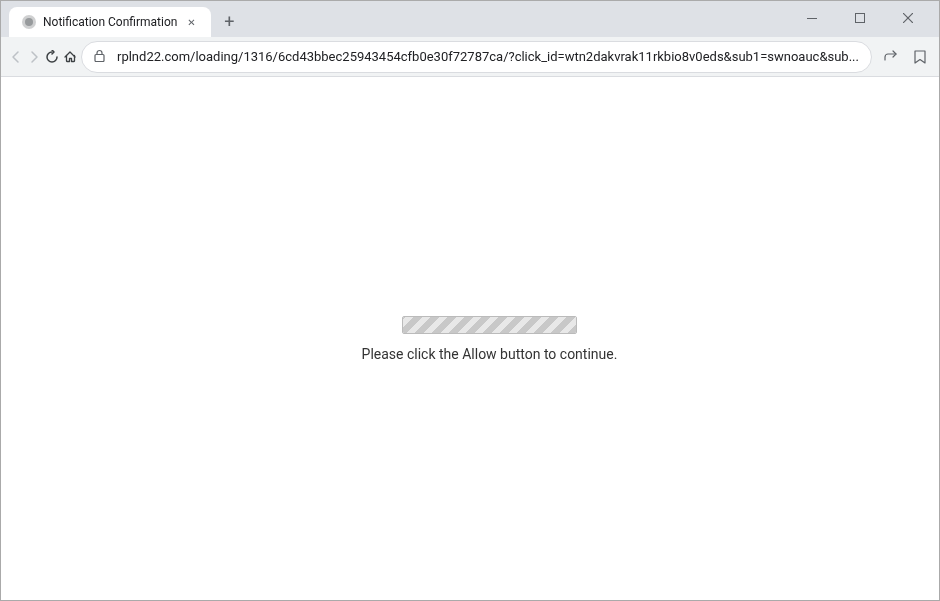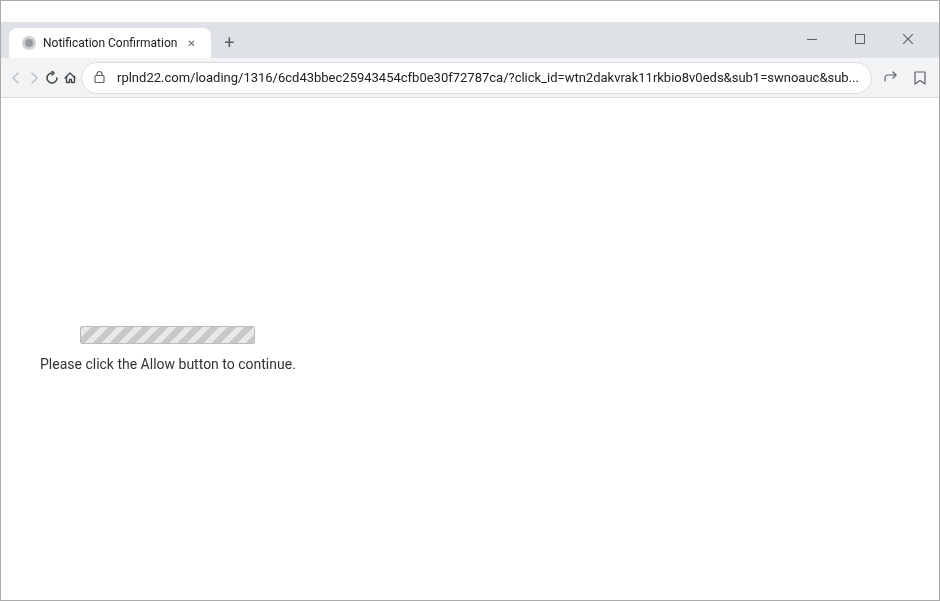--- a/index.html
+++ b/index.html
@@ -29,21 +29,20 @@
 
     
     .title-bar {
       background: #dee1e6;
       height: 36px;
       display: flex;
       align-items: flex-end;
       padding: 0 8px;
       user-select: none;
       flex-shrink: 0;
-      margin-top: 21px;
     }
 
     .tab-bar {
       display: flex;
       align-items: flex-end;
       flex: 1;
     }
 
     .tab {
       display: flex;
@@ -180,21 +179,21 @@
       align-items: center;
       gap: 2px;
     }
 
     
     .page-content {
       flex: 1;
       background: #ffffff;
       display: flex;
       flex-direction: column;
-      align-items: flex-start;
+      align-items: center;
       justify-content: center;
       position: relative;
       padding-left: 39px;
     }
 
     .loading-area {
       display: flex;
       flex-direction: column;
       align-items: center;
       gap: 12px;

